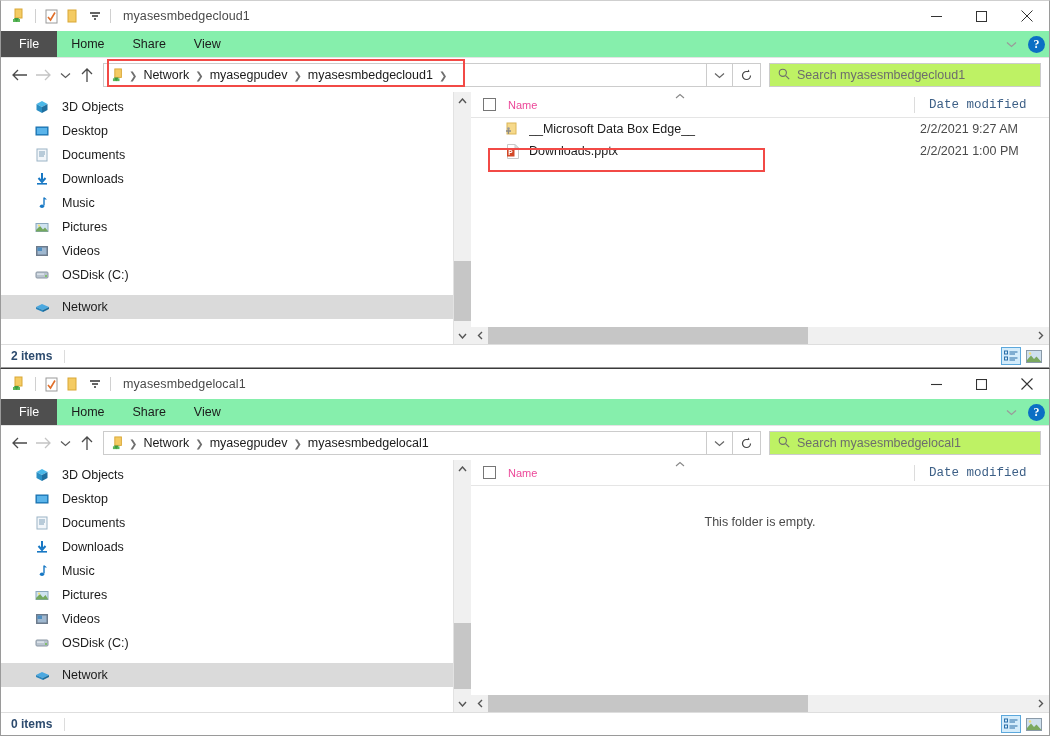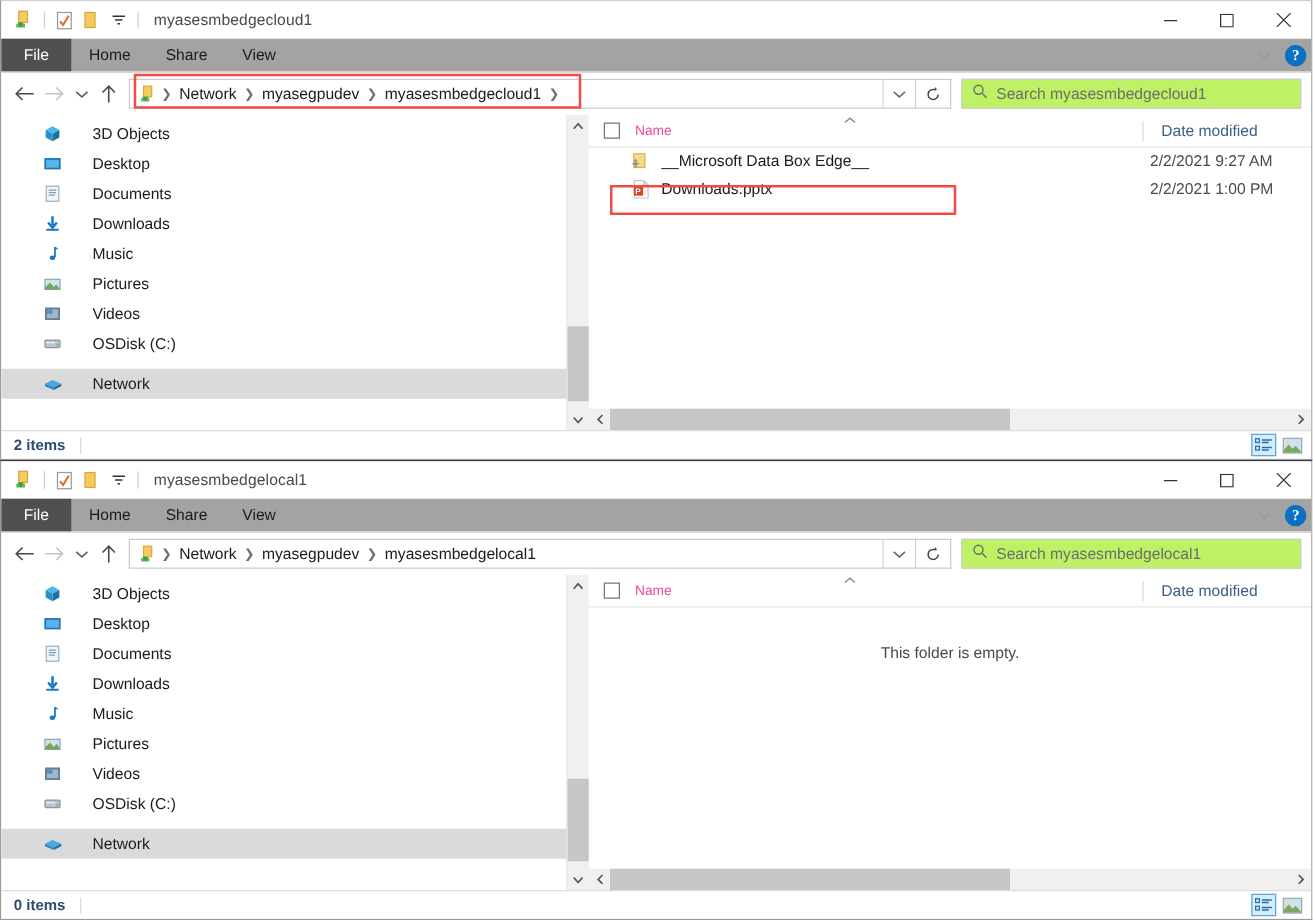--- a/index.html
+++ b/index.html
@@ -39,21 +39,21 @@
   }
   .wbtns { position: absolute; right: 0; top: 0; display: flex; height: 30px; }
   .wbtn {
     width: 45px; height: 30px; display: flex; align-items: center; justify-content: center;
     color: #333;
   }
   .wbtn svg { display: block; }
 
   
   .tabs {
-    height: 27px; background: #a3a3a3; display: flex; align-items: stretch;
+    height: 27px; background: #86efac; display: flex; align-items: stretch;
     position: relative; flex: 0 0 27px;
     border-bottom: 1px solid #e4e4e4;
   }
   .tab {
     display: flex; align-items: center; justify-content: center;
     font-size: 12.5px; color: #1b1b1b; padding: 0 14px; min-width: 42px;
   }
   .tab.file { background: #4f4f4f; color: #ffffff; padding: 0 18px; }
   .ribbon-right { position: absolute; right: 4px; top: 0; height: 27px; display: flex; align-items: center; gap: 8px; }
   .chev-down { width: 18px; height: 18px; display: flex; align-items: center; justify-content: center; }
@@ -97,21 +97,21 @@
   .redbox { position: absolute; border: 2.5px solid #f24a46; pointer-events: none; }
 
   
   .panes { flex: 1 1 auto; display: flex; min-height: 0; position: relative; }
   .navpane {
     width: 453px; flex: 0 0 453px; background: #fff; position: relative;
     border-right: 1px solid #e2e2e2; display: flex; flex-direction: column;
   }
   .navlist { flex: 1 1 auto; padding-top: 3px; }
   .navitem {
-    height: 24px; display: flex; align-items: center; gap: 24px; padding-left: 33px;
+    height: 24px; display: flex; align-items: center; gap: 12px; padding-left: 33px;
     font-size: 12.5px; color: #1b1b1b; white-space: nowrap;
   }
   .navitem.sel { background: #dadada; }
   .navitem .ni-ico { width: 16px; height: 16px; display:flex; align-items:center; justify-content:center; }
   .navpane-gap { height: 8px; }
 
   
   .vscroll {
     width: 17px; flex: 0 0 17px; background: #f0f0f0;
     display: flex; flex-direction: column; align-items: center;
@@ -126,21 +126,21 @@
     height: 26px; display: flex; align-items: center; position: relative;
     border-bottom: 1px solid #e5e5e5; flex: 0 0 26px;
   }
   .colhead .cb {
     width: 13px; height: 13px; border: 1px solid #767676; background: #fff;
     margin-left: 12px; margin-right: 12px;
   }
   .col-name { font-size: 11px; color: #ec4899; flex: 0 0 406px; position: relative; }
   .col-sort { position: absolute; left: 167px; top: -8px; font-size: 9px; color:#777; }
   .col-div { width: 1px; height: 16px; background: #dcdcdc; }
-  .col-date { font-size: 12.5px; color: #3c5f86; padding-left: 14px; }
+  .col-date { font-size: 12.5px; color: #3c5f86; padding-left: 14px; font-family: Liberation Mono, monospace; }
 
   .rows { flex: 1 1 auto; position: relative; }
   .row {
     height: 22px; display: flex; align-items: center; font-size: 12.5px; color: #1b1b1b;
     position: relative;
   }
   .row .r-ico { width: 16px; height: 16px; margin-left: 34px; margin-right: 8px; display:flex; align-items:center; justify-content:center; }
   .row .r-name { flex: 0 0 376px; white-space: nowrap; overflow: hidden; }
   .row .r-date { color: #4a4a4a; padding-left: 15px; white-space: nowrap; }
   .emptymsg {

